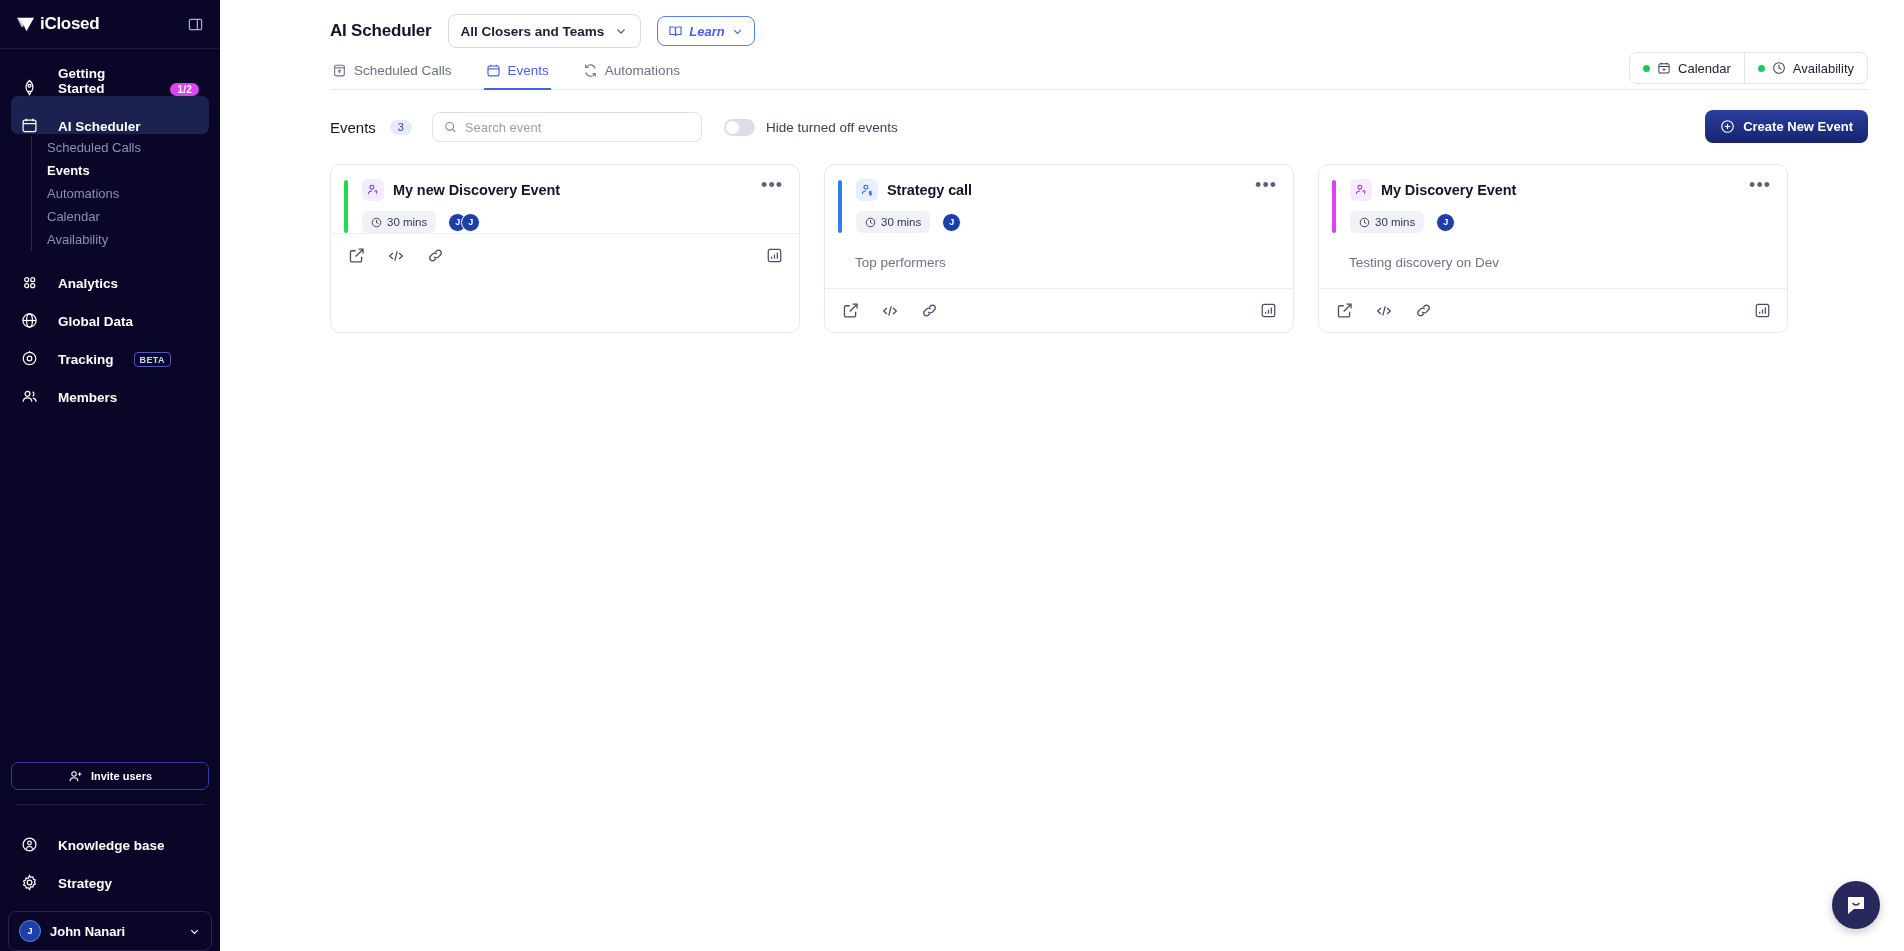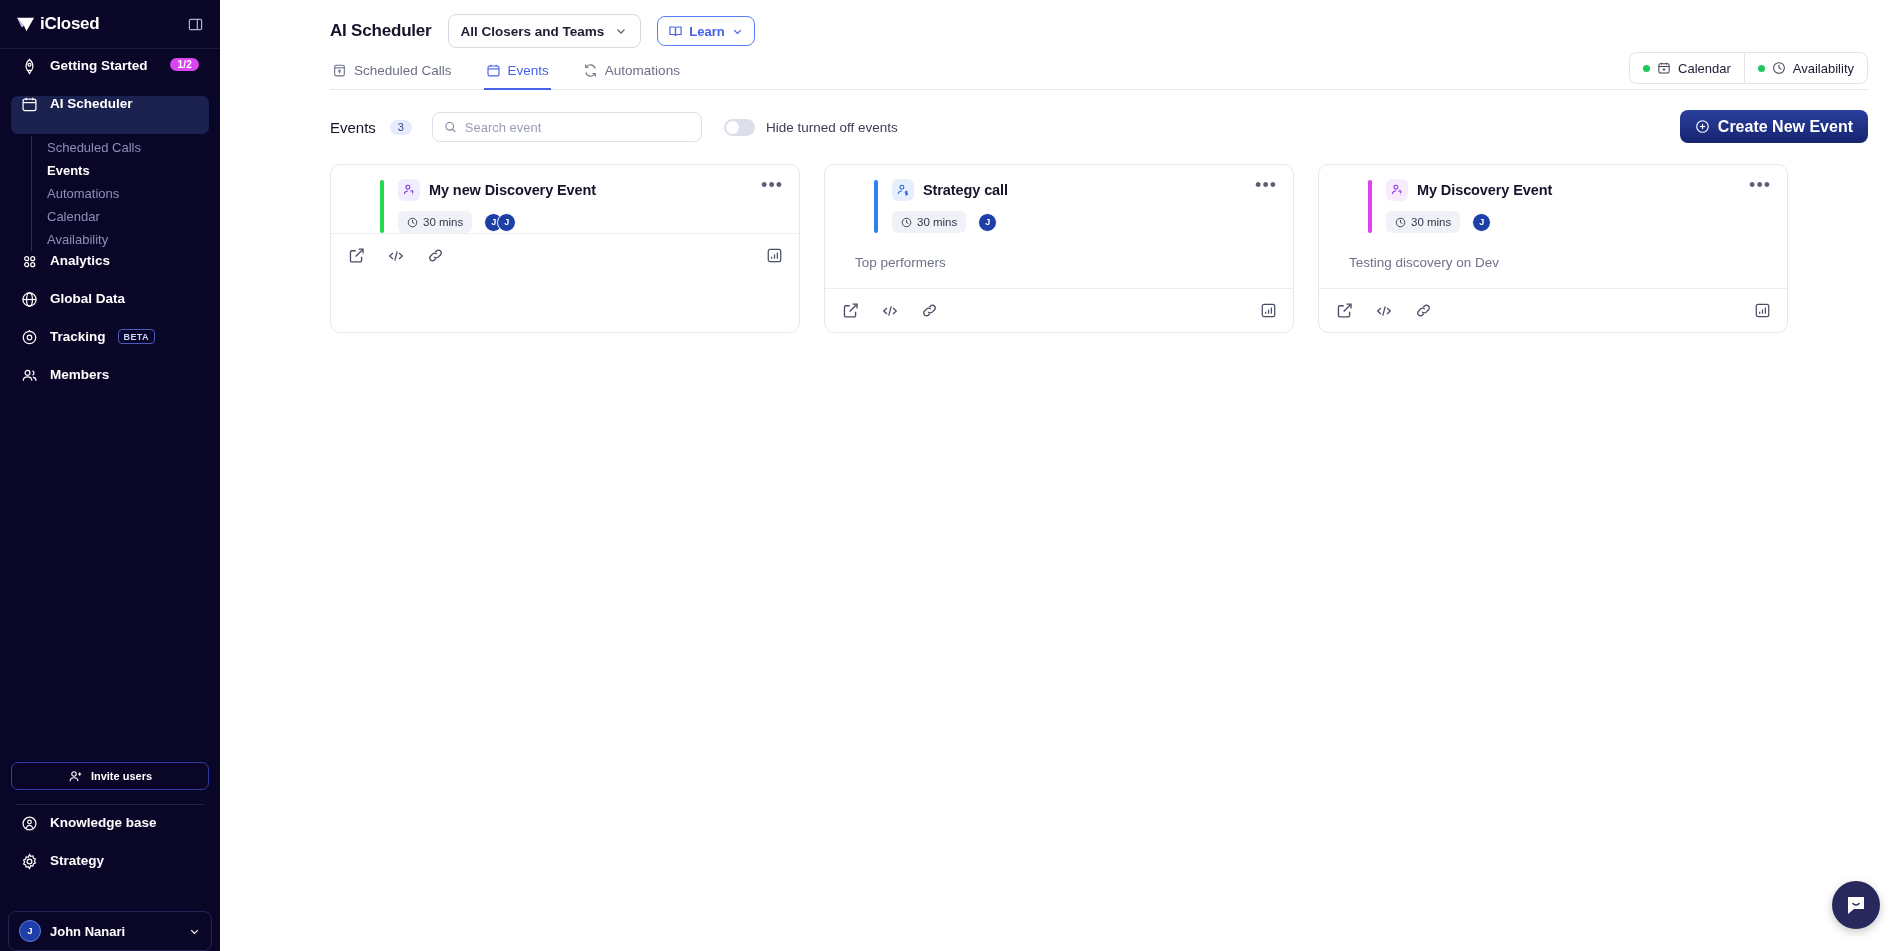--- a/index.html
+++ b/index.html
@@ -27,21 +27,21 @@
   .sb-logo { display: flex; align-items: center; gap: 5px; }
   .sb-logo-mark { width: 19px; height: 19px; display: block; }
   .sb-logo-text {
     color: #ffffff; font-size: 17px; font-weight: bold; letter-spacing: -0.3px;
   }
   .sb-collapse { width: 15px; height: 15px; opacity: .85; cursor: pointer; }
   .sb-divider { height: 1px; background: #1d1840; margin: 0; }
 
   .sb-nav { padding: 9px 11px 0 11px; }
   .sb-item {
-    display: flex; align-items: flex-start; gap: 12px;
+    display: flex; align-items: flex-end; gap: 20px;
     height: 38px; padding: 0 10px; border-radius: 7px;
     color: #ffffff; font-size: 13.5px; font-weight: bold;
     cursor: pointer; position: relative;
   }
   .sb-item.active { background: #1c2250; }
   .sb-ico { width: 17px; height: 17px; flex: 0 0 17px; display:block; }
   .sb-badge {
     background: #d946ef; color: #fff; font-size: 10px; font-weight: bold;
     border-radius: 9px; padding: 1px 7px; margin-left: auto;
     letter-spacing: .2px;
@@ -103,20 +103,21 @@
     height: 34px; border: 1px solid #d7dae5; border-radius: 8px;
     display: flex; align-items: center; gap: 10px; padding: 0 12px;
     font-size: 13.5px; color: #1c1c34; font-weight: bold; cursor: pointer;
     background: #fff;
   }
   .learn-btn {
     height: 30px; border: 1.5px solid #5b7cfa; border-radius: 8px;
     display: flex; align-items: center; gap: 6px; padding: 0 10px;
     font-size: 13px; color: #4661e8; font-weight: bold; cursor: pointer;
     background: #fff;
+    font-style: italic;
   }
   .status-group {
     position: absolute; right: 36px; top: 52px;
     display: flex; border: 1px solid #e2e4ed; border-radius: 8px;
     background: #fff; overflow: hidden;
   }
   .status-chip {
     display: flex; align-items: center; gap: 7px;
     padding: 0 13px; height: 30px; font-size: 13px; color: #21213a;
     cursor: pointer;
@@ -160,34 +161,34 @@
   }
   .toggle .knob {
     position:absolute; left:2px; top:2px; width:13px; height:13px;
     border-radius:50%; background:#fff;
   }
   .toggle-label { font-size: 13.5px; color: #3a3f55; }
   .create-btn {
     position: absolute; right: 0; top: -2px;
     height: 33px; border-radius: 8px; border: none;
     background: linear-gradient(180deg, #2a3f9e 0%, #16246e 100%);
-    color: #fff; font-size: 16px; font-weight: bold;
+    color: #fff; font-size: 13px; font-weight: bold;
     display: flex; align-items: center; gap: 8px; padding: 0 15px;
     cursor: pointer; font-family: inherit;
   }
 
   
   .cards { display: flex; gap: 24px; margin-top: 22px; }
   .card {
     width: 470px; background: #fff;
     border: 1px solid #e6e8f0; border-radius: 10px;
     display: flex; flex-direction: column;
   }
   .card-body { padding: 14px 16px 0 13px; }
-  .card-head { display: flex; align-items: center; position: relative; margin-left: 36px; }
+  .card-head { display: flex; align-items: center; position: relative; }
   .accent { width: 4px; border-radius: 3px; height: 53px; flex: 0 0 4px; margin-top: 1px;}
   .card-head-inner { flex: 1 1 auto; padding-left: 14px; }
   .card-title-row { display: flex; align-items: center; gap: 9px; height: 22px;}
   .type-badge {
     width: 22px; height: 22px; border-radius: 6px;
     display: flex; align-items: center; justify-content: center; flex:0 0 22px;
   }
   .card-title { font-size: 14.5px; color: #14142b; font-weight: bold; letter-spacing: -.1px;}
   .dots {
     position: absolute; right: 0; top: 0; font-size: 18px; color: #5c6179;

